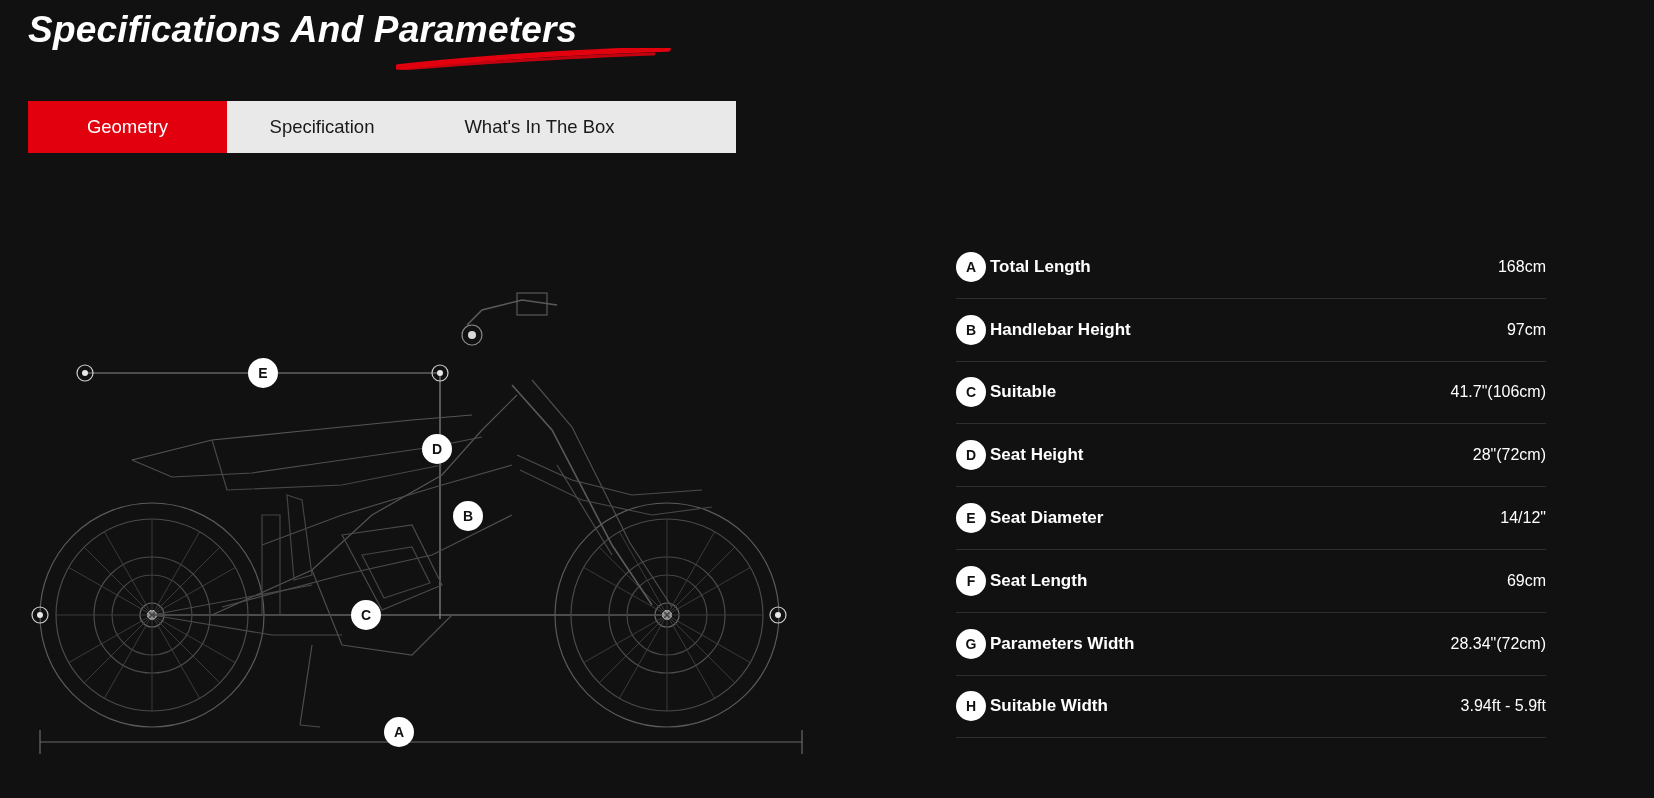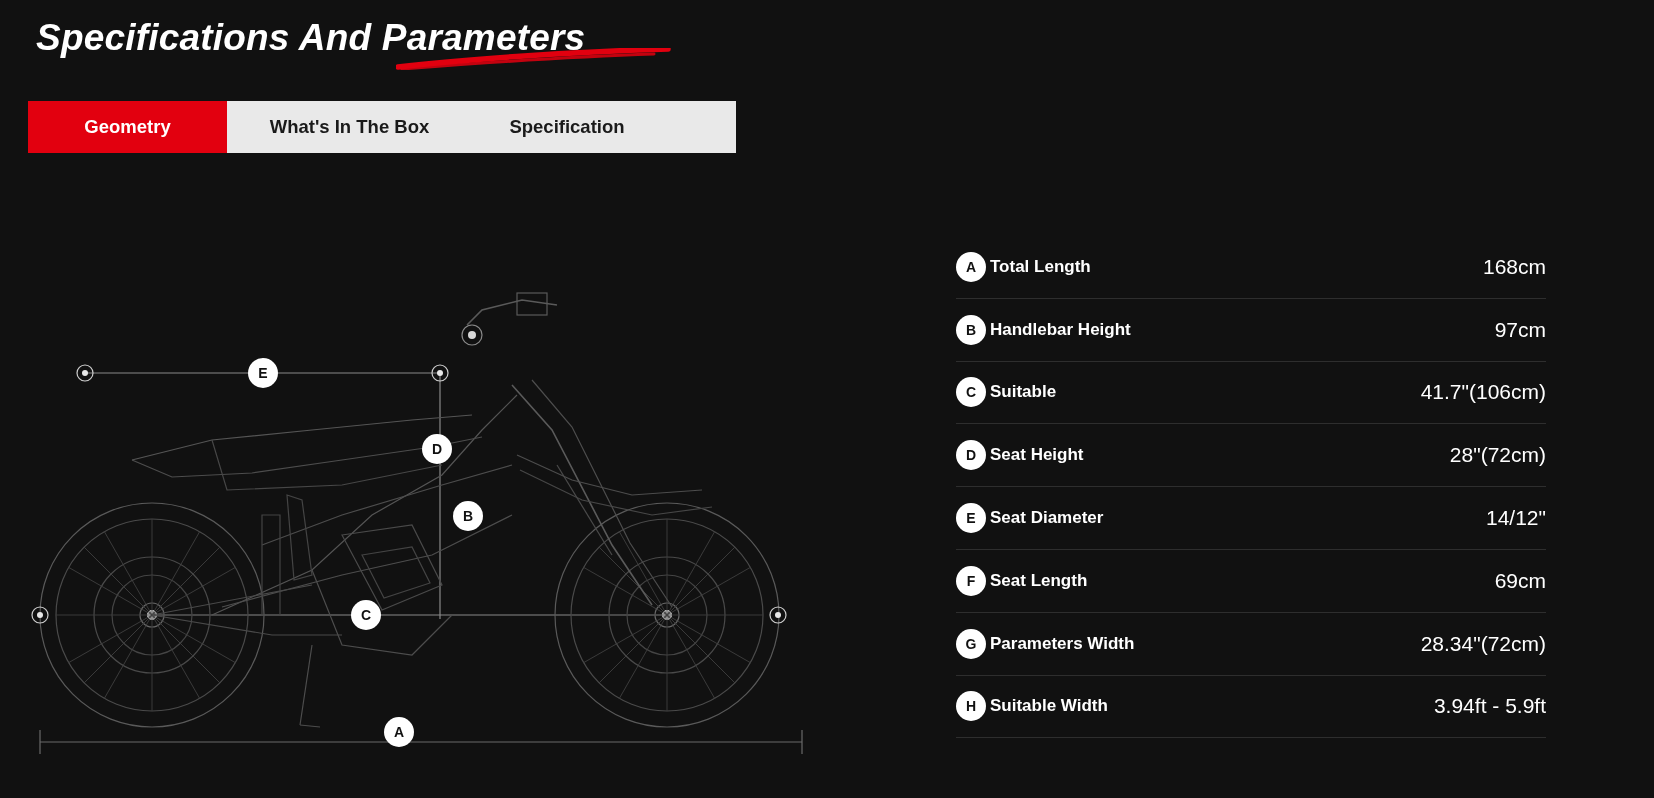--- a/index.html
+++ b/index.html
@@ -22,21 +22,21 @@
     left: 28px; top: 8px;
   }
   .title {
     font-size: 37px;
     font-weight: bold;
     font-style: italic;
     color: #ffffff;
     letter-spacing: 0.2px;
     line-height: 1.2;
     white-space: nowrap;
-    margin: 8px;
+    margin: 0;
   }
   .title-underline {
     position: absolute;
     left: 368px; top: 40px;
     width: 275px; height: 22px;
     pointer-events: none;
   }
 
   
   .tabs {
@@ -45,21 +45,21 @@
     display: flex;
     background: #e9e9e9;
     height: 52px;
     width: 708px;
   }
   .tab {
     display: flex;
     align-items: center;
     justify-content: center;
     font-size: 18.5px;
-    font-weight: bold;
+    font-weight: normal;
     color: #1a1a1a;
     padding: 0 28px;
     height: 100%;
     cursor: pointer;
     white-space: nowrap;
     text-align: center;
   }
   .tab.active {
     background: #e2000f;
     color: #ffffff;
@@ -105,21 +105,21 @@
   }
   .spec-label {
     margin-left: 4px;
     font-size: 17px;
     font-weight: bold;
     color: #ffffff;
     white-space: nowrap;
   }
   .spec-value {
     margin-left: auto;
-    font-size: 21px;
+    font-size: 16px;
     color: #ffffff;
     white-space: nowrap;
   }
 
   
   .callout {
     position: absolute;
     width: 30px; height: 30px;
     border-radius: 50%;
     background: #ffffff;
@@ -139,22 +139,22 @@
   <div class="title-wrap">
     <h1 class="title">Specifications And Parameters</h1>
     <svg class="title-underline" viewBox="0 0 275 22">
       <path d="M2 19 C 60 12, 170 4, 272 1" stroke="#e2000f" stroke-width="5.5" fill="none" stroke-linecap="round"></path>
       <path d="M6 21 C 70 16, 165 9, 258 6" stroke="#e2000f" stroke-width="3" fill="none" stroke-linecap="round" opacity="0.85"></path>
     </svg>
   </div>
 
   <div class="tabs">
     <div class="tab active">Geometry</div>
+    <div class="tab tab-specification">Specification</div>
     <div class="tab tab-box">What's In The Box</div>
-    <div class="tab tab-specification">Specification</div>
   </div>
 
   <div class="diagram">
     <svg width="900" height="560" viewBox="0 0 900 560">
       <g stroke="#4a4a4a" fill="none" stroke-width="1.2">
 
         <line x1="28" y1="527" x2="790" y2="527" stroke="#6a6a6a"></line>
         <line x1="28" y1="515" x2="28" y2="539" stroke="#6a6a6a"></line>
         <line x1="790" y1="515" x2="790" y2="539" stroke="#6a6a6a"></line>
 

